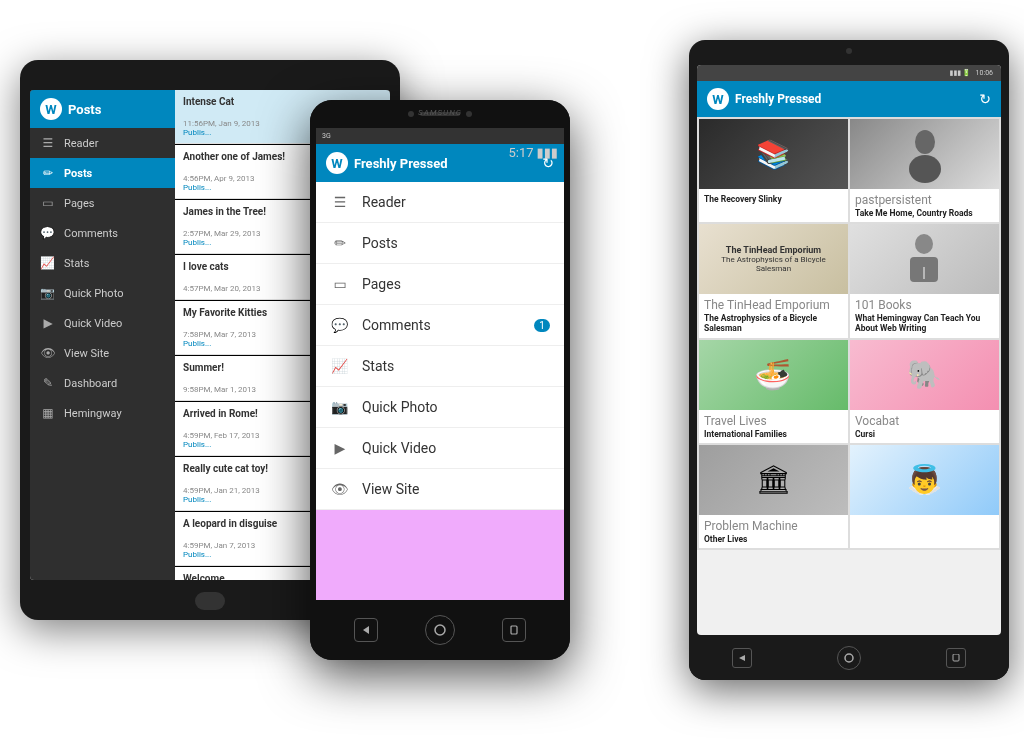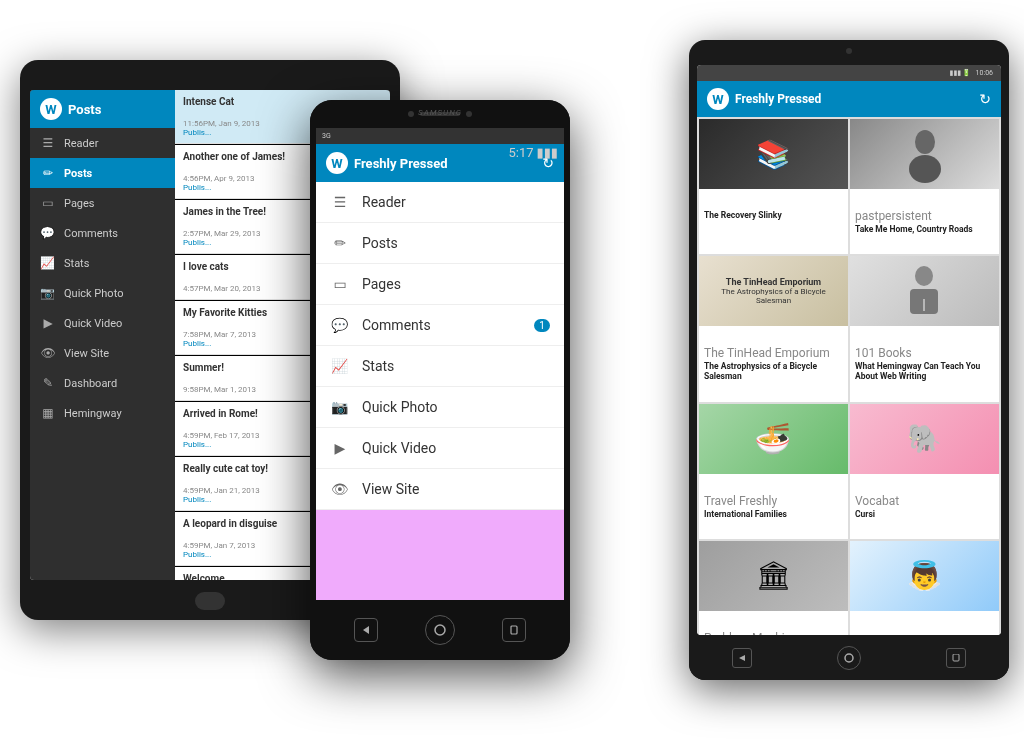--- a/index.html
+++ b/index.html
@@ -425,21 +425,21 @@
     .grid-card-img-placeholder {
       width: 100%;
       height: 70px;
       display: flex;
       align-items: center;
       justify-content: center;
       font-size: 22px;
     }
 
     .grid-card-body {
-      padding: 20px 5px;
+      padding: 4px 5px;
     }
 
     .grid-card-source {
       font-size: 12px;
       color: #888;
     }
 
     .grid-card-title {
       font-size: 8.5px;
       font-weight: bold;
@@ -721,21 +721,21 @@
           </div>
           <div class="grid-card-body">
             <div class="grid-card-source">101 Books</div>
             <div class="grid-card-title">What Hemingway Can Teach You About Web Writing</div>
           </div>
         </div>
 
         <div class="grid-card">
           <div class="grid-card-img-placeholder" style="background:linear-gradient(135deg,#a5d6a7,#66bb6a);display:flex;align-items:center;justify-content:center;font-size:30px;">🍜</div>
           <div class="grid-card-body">
-            <div class="grid-card-source">Travel Freshly</div>
+            <div class="grid-card-source">Travel Lives</div>
             <div class="grid-card-title">International Families</div>
           </div>
         </div>
 
         <div class="grid-card">
           <div class="grid-card-img-placeholder" style="background:linear-gradient(135deg,#f8bbd0,#f48fb1);display:flex;align-items:center;justify-content:center;font-size:28px;">🐘</div>
           <div class="grid-card-body">
             <div class="grid-card-source">Vocabat</div>
             <div class="grid-card-title">Cursi</div>
           </div>

